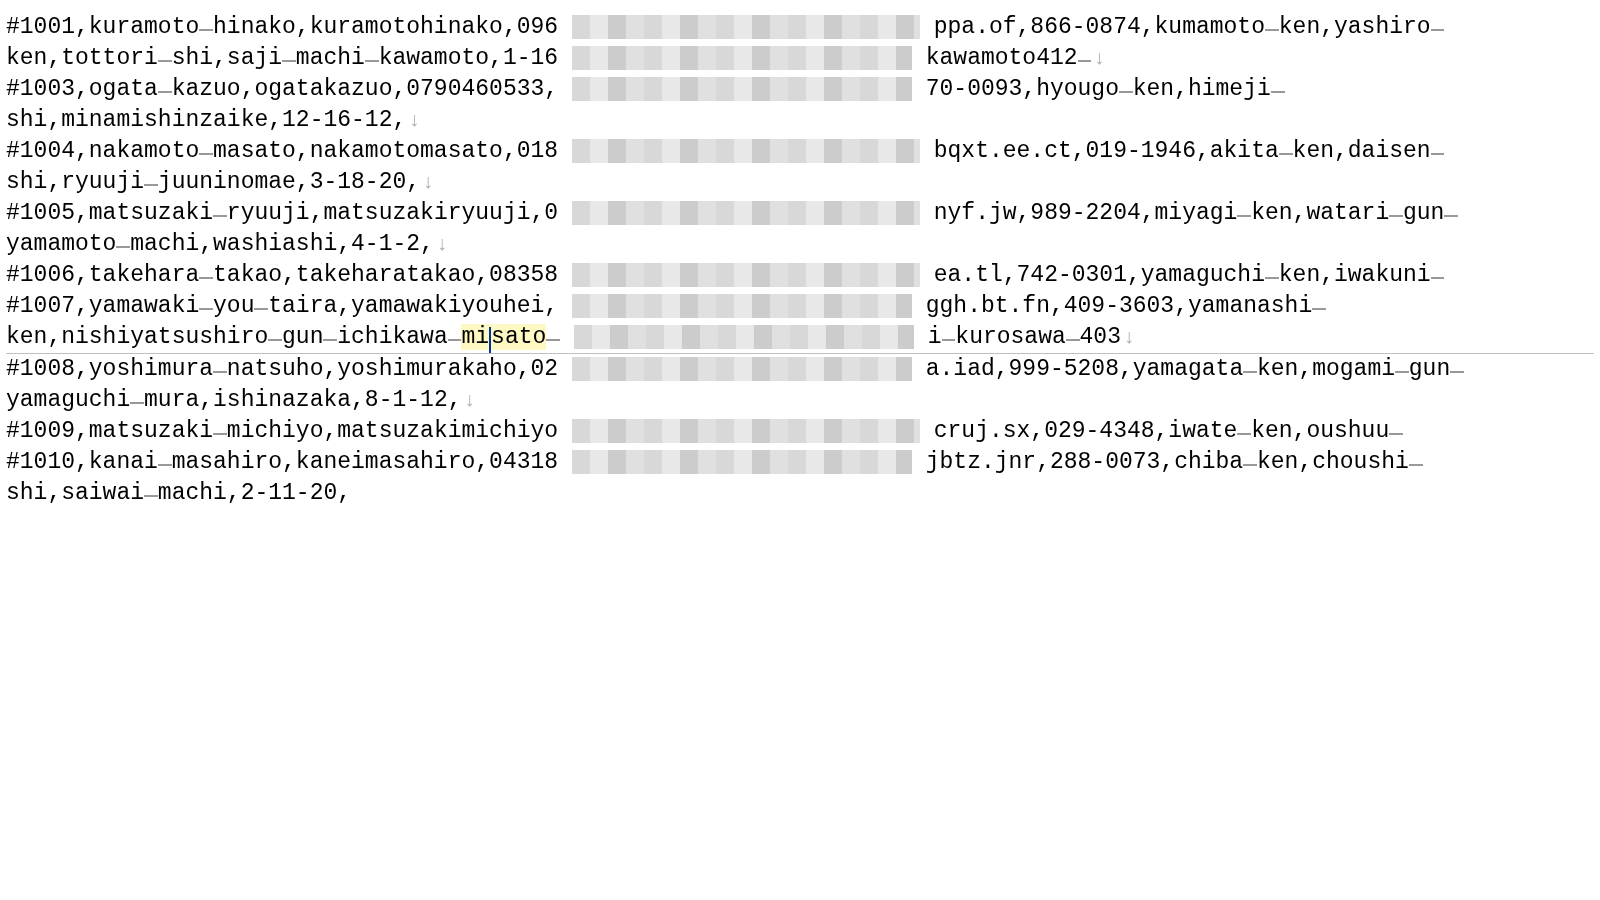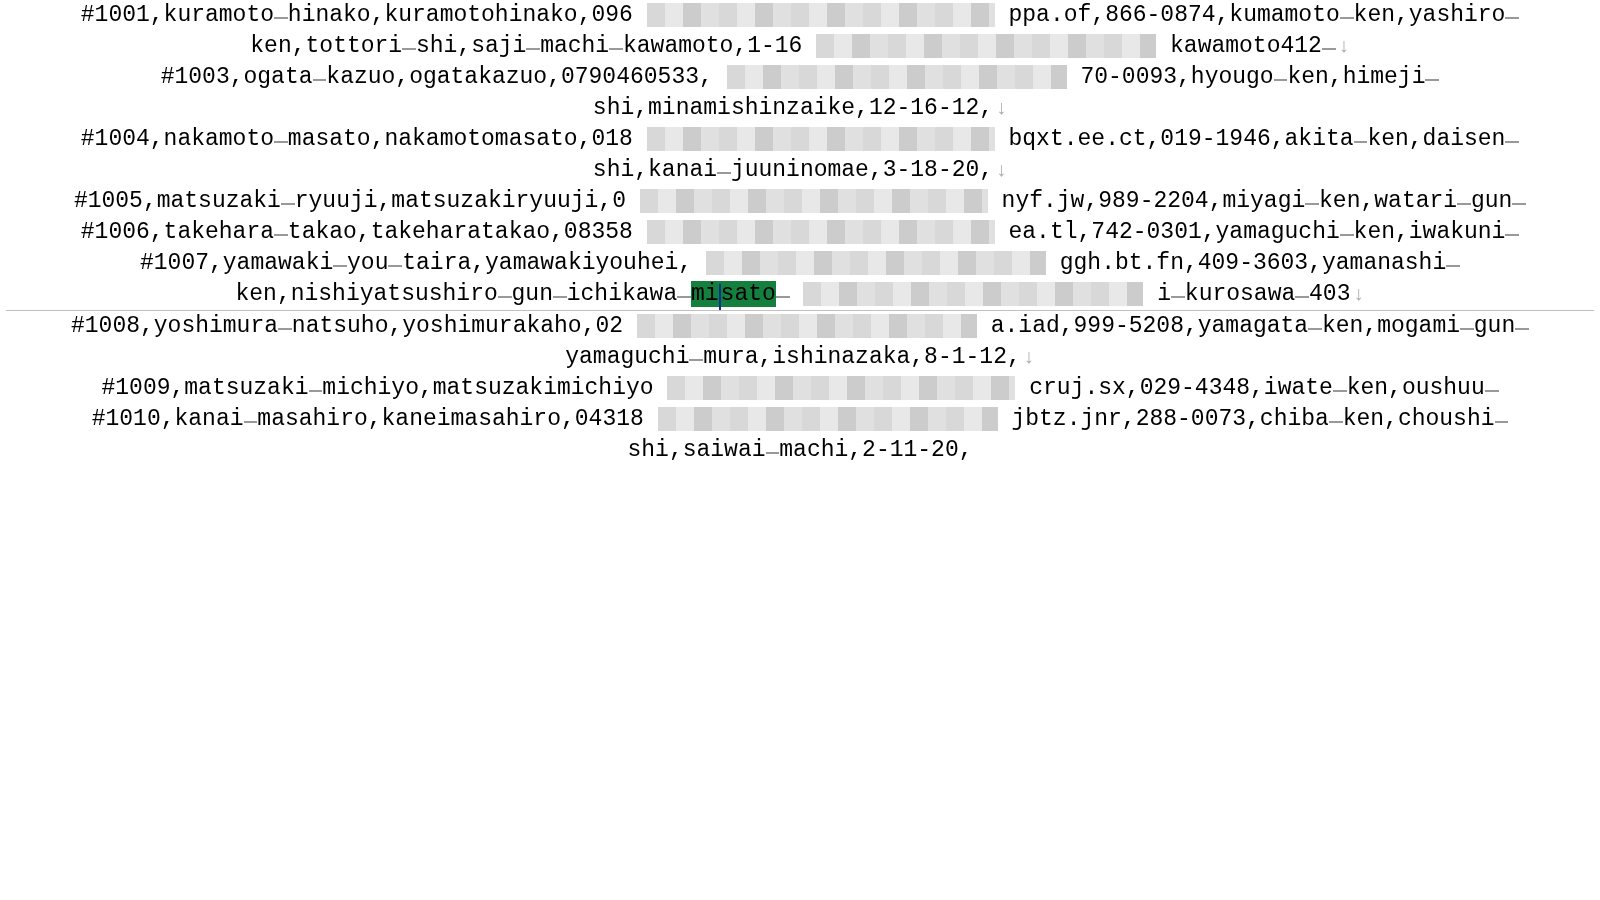--- a/index.html
+++ b/index.html
@@ -5,24 +5,23 @@
     body {
       margin: 0;
       padding: 0;
       font-family: 'Courier New', Courier, monospace;
       font-size: 23px;
       background: #ffffff;
       color: #000000;
       overflow: hidden;
     }
     .editor {
-      padding: 0 6px;
+      padding: 12px 6px;
       line-height: 31px;
       white-space: nowrap;
-      text-align: center;
     }
     .line {
       display: block;
       position: relative;
     }
     .line-text {
       white-space: pre;
     }
     .underscore {
       display: inline-block;
@@ -31,21 +30,21 @@
       vertical-align: baseline;
       position: relative;
       top: -2px;
     }
     .return-arrow {
       color: #b0b0b0;
       font-size: 20px;
       margin-left: 2px;
     }
     .highlight {
-      background: #15803d;
+      background: #fef9c3;
     }
     .cursor {
       display: inline-block;
       width: 2px;
       height: 26px;
       background: #003399;
       vertical-align: text-bottom;
       position: relative;
       top: 3px;
     }
@@ -71,22 +70,23 @@
   </style>
 </head>
 <body>
 
 <div class="editor" id="editor">
     <div class="line"><span class="line-text">#1001,kuramoto</span><span class="underscore"></span><span class="line-text">hinako,kuramotohinako,096</span><span class="line-text"> </span><span class="redacted r1"></span><span class="line-text"> </span><span class="line-text">ppa.of,866-0874,kumamoto</span><span class="underscore"></span><span class="line-text">ken,yashiro</span><span class="underscore"></span></div>
     <div class="line"><span class="line-text">ken,tottori</span><span class="underscore"></span><span class="line-text">shi,saji</span><span class="underscore"></span><span class="line-text">machi</span><span class="underscore"></span><span class="line-text">kawamoto,1-16</span><span class="line-text"> </span><span class="redacted r2"></span><span class="line-text"> </span><span class="line-text">kawamoto</span><span class="line-text">412</span><span class="underscore"></span><span class="return-arrow">↓</span></div>
     <div class="line"><span class="line-text">#1003,ogata</span><span class="underscore"></span><span class="line-text">kazuo,ogatakazuo,0790460533,</span><span class="line-text"> </span><span class="redacted r2"></span><span class="line-text"> </span><span class="line-text">70-0093,hyougo</span><span class="underscore"></span><span class="line-text">ken,himeji</span><span class="underscore"></span></div>
     <div class="line"><span class="line-text">shi,minamishinzaike,12-16-12,</span><span class="return-arrow">↓</span></div>
     <div class="line"><span class="line-text">#1004,nakamoto</span><span class="underscore"></span><span class="line-text">masato,nakamotomasato,018</span><span class="line-text"> </span><span class="redacted r1"></span><span class="line-text"> </span><span class="line-text">bqxt.ee.ct,019-1946,akita</span><span class="underscore"></span><span class="line-text">ken,daisen</span><span class="underscore"></span></div>
-    <div class="line"><span class="line-text">shi,kanai</span><span class="underscore"></span><span class="line-text">juuninomae,3-18-20,</span><span class="return-arrow">↓</span></div>
+    <div class="line"><span class="line-text">shi,ryuuji</span><span class="underscore"></span><span class="line-text">juuninomae,3-18-20,</span><span class="return-arrow">↓</span></div>
     <div class="line"><span class="line-text">#1005,matsuzaki</span><span class="underscore"></span><span class="line-text">ryuuji,matsuzakiryuuji,0</span><span class="line-text"> </span><span class="redacted r1"></span><span class="line-text"> </span><span class="line-text">nyf.jw,989-2204,miyagi</span><span class="underscore"></span><span class="line-text">ken,watari</span><span class="underscore"></span><span class="line-text">gun</span><span class="underscore"></span></div>
+    <div class="line"><span class="line-text">yamamoto</span><span class="underscore"></span><span class="line-text">machi,washiashi,4-1-2,</span><span class="return-arrow">↓</span></div>
     <div class="line"><span class="line-text">#1006,takehara</span><span class="underscore"></span><span class="line-text">takao,takeharatakao,08358</span><span class="line-text"> </span><span class="redacted r1"></span><span class="line-text"> </span><span class="line-text">ea.tl,742-0301,yamaguchi</span><span class="underscore"></span><span class="line-text">ken,iwakuni</span><span class="underscore"></span></div>
     <div class="line"><span class="line-text">#1007,yamawaki</span><span class="underscore"></span><span class="line-text">you</span><span class="underscore"></span><span class="line-text">taira,yamawakiyouhei,</span><span class="line-text"> </span><span class="redacted r2"></span><span class="line-text"> </span><span class="line-text">ggh.bt.fn,409-3603,yamanashi</span><span class="underscore"></span></div>
     <div class="line"><span class="line-text">ken,nishiyatsushiro</span><span class="underscore"></span><span class="line-text">gun</span><span class="underscore"></span><span class="line-text">ichikawa</span><span class="underscore"></span><span class="highlight line-text">mi<span class="cursor"></span>sato</span><span class="underscore"></span><span class="line-text"> </span><span class="redacted r2"></span><span class="line-text"> </span><span class="line-text">i</span><span class="underscore"></span><span class="line-text">kurosawa</span><span class="underscore"></span><span class="line-text">403</span><span class="return-arrow">↓</span></div>
     <div class="hrule"></div>
     <div class="line"><span class="line-text">#1008,yoshimura</span><span class="underscore"></span><span class="line-text">natsuho,yoshimurakaho,02</span><span class="line-text"> </span><span class="redacted r2"></span><span class="line-text"> </span><span class="line-text">a.iad,999-5208,yamagata</span><span class="underscore"></span><span class="line-text">ken,mogami</span><span class="underscore"></span><span class="line-text">gun</span><span class="underscore"></span></div>
     <div class="line"><span class="line-text">yamaguchi</span><span class="underscore"></span><span class="line-text">mura,ishinazaka,8-1-12,</span><span class="return-arrow">↓</span></div>
     <div class="line"><span class="line-text">#1009,matsuzaki</span><span class="underscore"></span><span class="line-text">michiyo,matsuzakimichiyo</span><span class="line-text"> </span><span class="redacted r1"></span><span class="line-text"> </span><span class="line-text">cruj.sx,029-4348,iwate</span><span class="underscore"></span><span class="line-text">ken,oushuu</span><span class="underscore"></span></div>
     <div class="line"><span class="line-text">#1010,kanai</span><span class="underscore"></span><span class="line-text">masahiro,kaneimasahiro,04318</span><span class="line-text"> </span><span class="redacted r2"></span><span class="line-text"> </span><span class="line-text">jbtz.jnr,288-0073,chiba</span><span class="underscore"></span><span class="line-text">ken,choushi</span><span class="underscore"></span></div>
     <div class="line"><span class="line-text">shi,saiwai</span><span class="underscore"></span><span class="line-text">machi,2-11-20,</span></div>
   </div>

